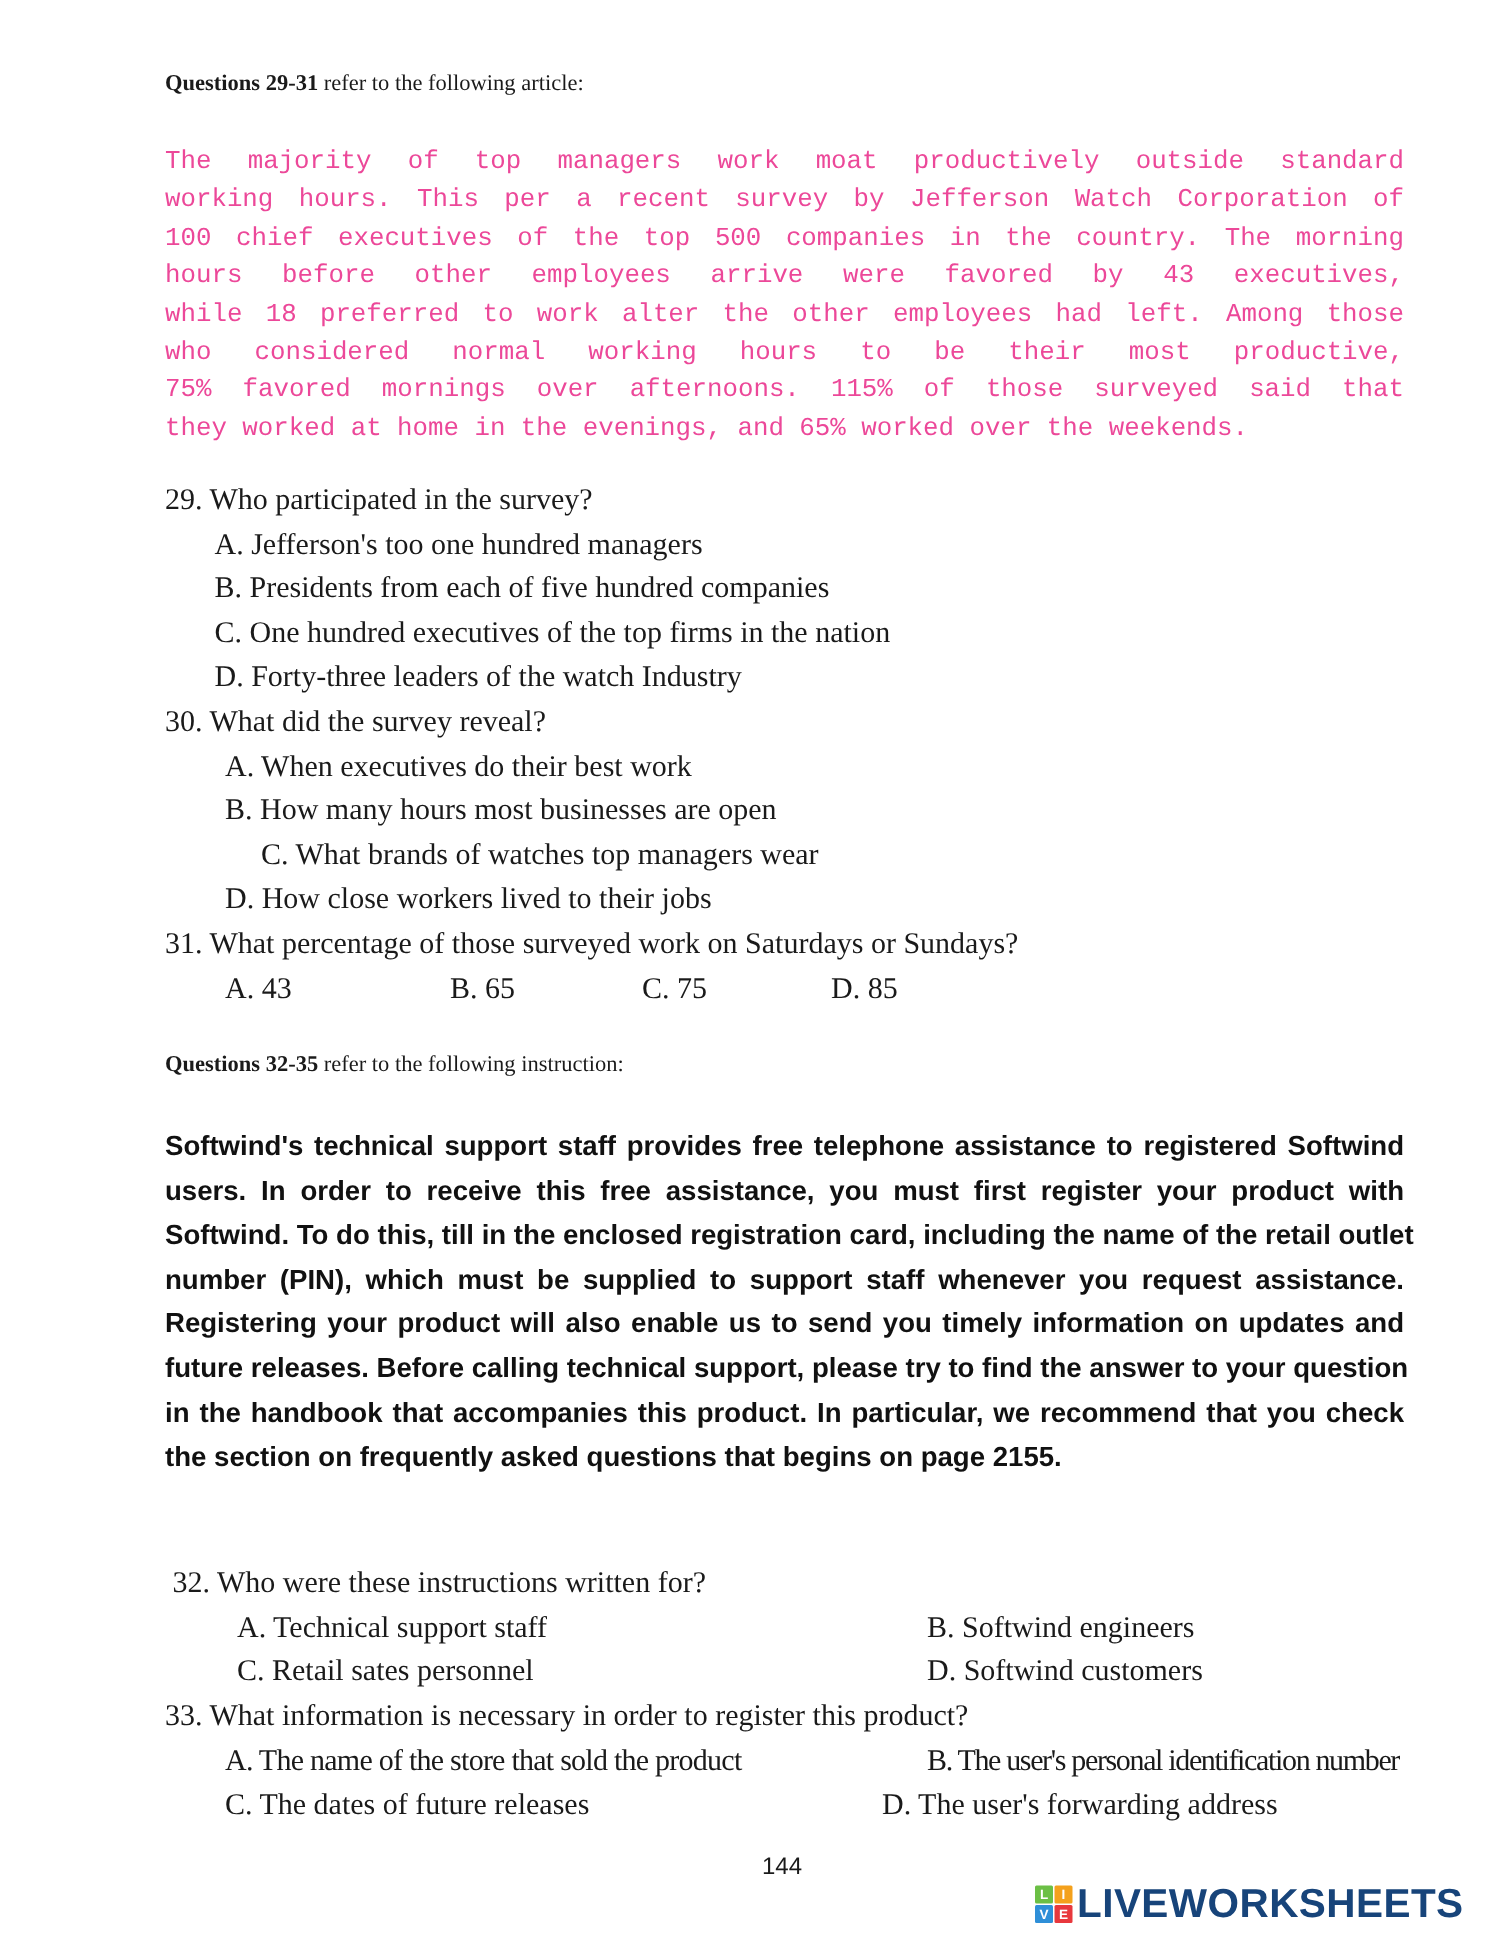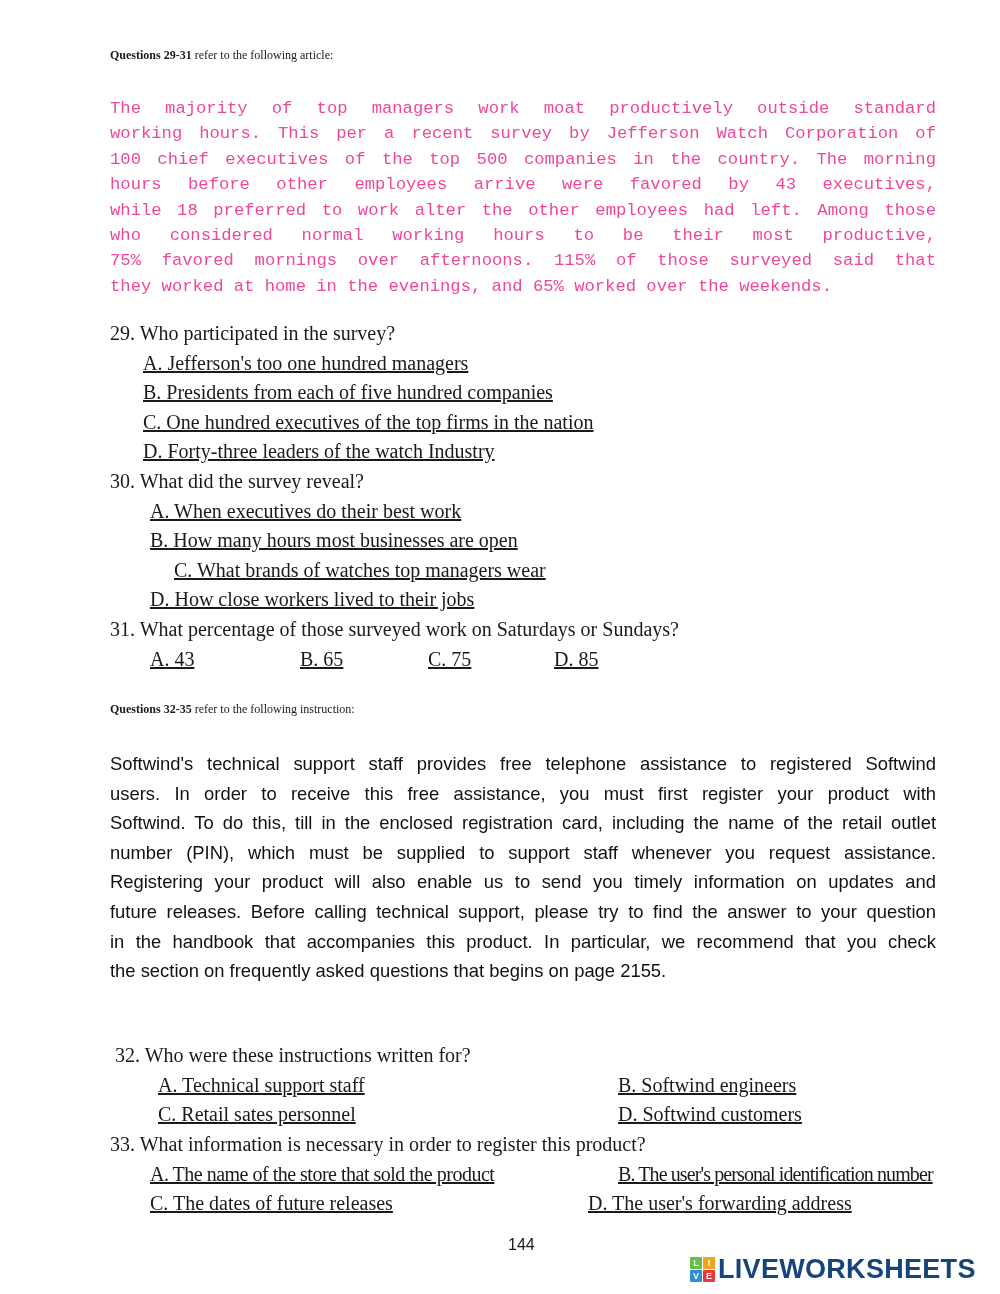--- a/index.html
+++ b/index.html
@@ -2,31 +2,31 @@
 <html><head>
 <meta charset="utf-8">
 <style>
   html, body { margin: 0; padding: 0; background: #ffffff; }
   body { width: 1000px; height: 1294px; position: relative; overflow: hidden; color: #1a1a1a; }
   .serif { font-family: "Liberation Serif", "DejaVu Serif", serif; }
   .mono { font-family: "Liberation Mono", "DejaVu Sans Mono", monospace; }
   .sans { font-family: "Liberation Sans", "DejaVu Sans", sans-serif; }
   .abs { position: absolute; }
 
-  .heading { left: 110px; font-size: 12px; white-space: nowrap; text-align: right; }
+  .heading { left: 110px; font-size: 15px; white-space: nowrap; text-align: right; }
   .heading b { font-weight: bold; }
 
   .article { left: 110px; width: 826px; font-size: 17.2px; line-height: 25.4px; color: #ec4899; }
   .article .line { display: block; text-align: justify; text-align-last: justify; white-space: nowrap; height: 25.4px; }
   .article .line.last { text-align-last: left; }
 
   .q { font-size: 20px; white-space: nowrap; }
-  .opt { font-size: 20px; white-space: nowrap; text-decoration: underline; }
+  .opt { font-size: 20px; white-space: nowrap; }
 
-  .instr { left: 110px; width: 826px; font-size: 18.4px; line-height: 29.6px; color: #111; }
+  .instr { left: 110px; width: 826px; font-size: 18.4px; line-height: 29.6px; color: #111; font-weight: bold; }
   .instr .line { display: block; text-align: justify; text-align-last: justify; white-space: nowrap; height: 29.6px; }
   .instr .line.last { text-align-last: left; }
 
   .pagenum { left: 508px; top: 1236px; font-size: 16px; }
 
   .logo { left: 690px; top: 1254px; display: flex; align-items: center; }
   .logo-grid { display: grid; grid-template-columns: 12px 12px; grid-template-rows: 12px 12px; gap: 1px; margin-right: 3px; }
   .logo-grid span { display: flex; align-items: center; justify-content: center; color: #fff; font-family: "Liberation Sans", sans-serif; font-weight: bold; font-size: 9px; border-radius: 1px; }
   .logo-text { font-family: "Liberation Sans", "DejaVu Sans", sans-serif; font-weight: bold; font-size: 27px; color: #17447a; letter-spacing: 0.3px; }
 </style>

